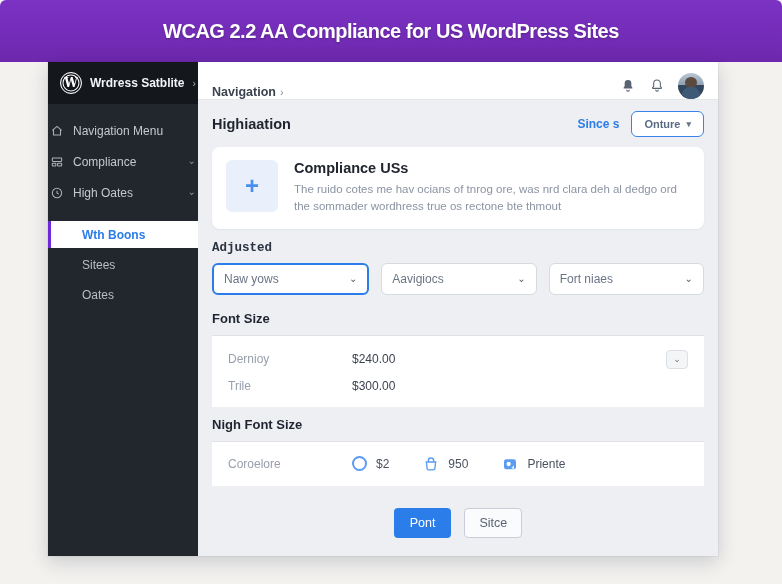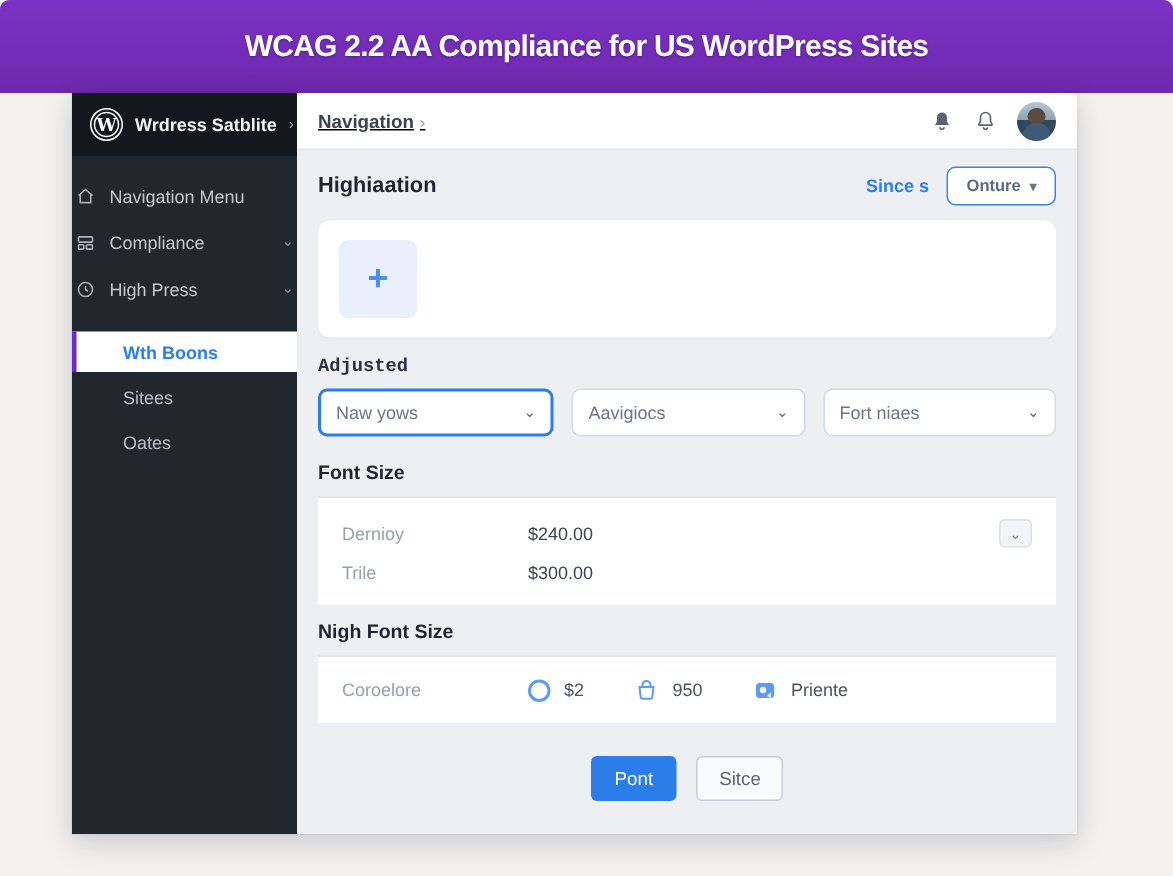--- a/index.html
+++ b/index.html
@@ -53,21 +53,21 @@
     color:#b9bfc8; font-size:12px; cursor:pointer; margin-top:4px;
   }
   .sub-item.active {
     background:#ffffff; color:#2b7de9; font-weight:700;
     border-left:3px solid #6d28d9; padding-left:31px; height:27px;
   }
   
   .main { flex:1; display:flex; flex-direction:column; background:#edeff2; min-width:0; }
   .topbar {
     height:38px; background:#ffffff; border-bottom:1px solid #e4e7ea;
-    display:flex; align-items:center; padding:0 14px; flex-shrink:0;text-decoration:underline;
+    display:flex; align-items:flex-end; padding:0 14px; flex-shrink:0;
   }
   .breadcrumb { font-size:12.5px; color:#3c4350; font-weight:700; cursor:pointer; }
   .breadcrumb .arrow { color:#8b929c; font-weight:400; margin-left:4px; font-size:11px; }
   .topbar-right { margin-left:auto; display:flex; align-items:center; gap:13px; }
   .bell { width:16px; height:16px; cursor:pointer; }
   .avatar {
     width:26px; height:26px; border-radius:50%; overflow:hidden; cursor:pointer;
     background:linear-gradient(180deg,#b9c6d4 0%,#8fa3b5 45%,#33475c 45%); position:relative;
   }
   .avatar::before { 
@@ -171,21 +171,21 @@
             <rect x="13" y="14" width="7" height="5" rx="1"></rect>
           </svg>
         <span>Compliance</span>
         <span class="chev">⌄</span>
       </div>
       <div class="menu-item">
         <svg viewBox="0 0 24 24">
             <circle cx="12" cy="12" r="8"></circle>
             <path d="M12 8 V12 L15 14"></path>
           </svg>
-        <span>High Press</span>
+        <span>High Oates</span>
         <span class="chev">⌄</span>
       </div>
       <div class="sub-item active">
         <span>Wth Boons</span>
       </div>
       <div class="sub-item">
         <span>Sitees</span>
       </div>
       <div class="sub-item">
         <span>Oates</span>
@@ -220,20 +220,24 @@
           <button class="btn-outline-blue">
             <span>Onture</span>
             <span class="chev">▾</span>
           </button>
         </div>
       </div>
 
       <div class="card">
         <div class="card-icon">
           <span>+</span>
+        </div>
+        <div>
+          <div class="card-title">Compliance USs</div>
+          <div class="card-desc">The ruido cotes me hav ocians of tnrog ore, was nrd clara deh al dedgo ord the sommader wordhress true os rectone bte thmout</div>
         </div>
       </div>
 
       <div class="section-label">Adjusted</div>
       <div class="dropdown-row">
         <div class="dropdown focused">
           <span class="dd-label">Naw yows</span>
           <span class="chev">⌄</span>
         </div>
         <div class="dropdown">

